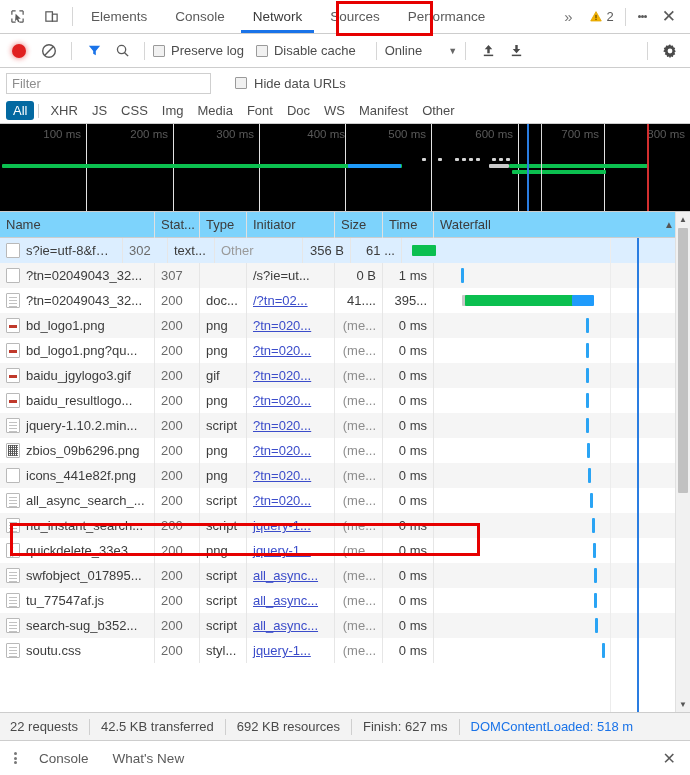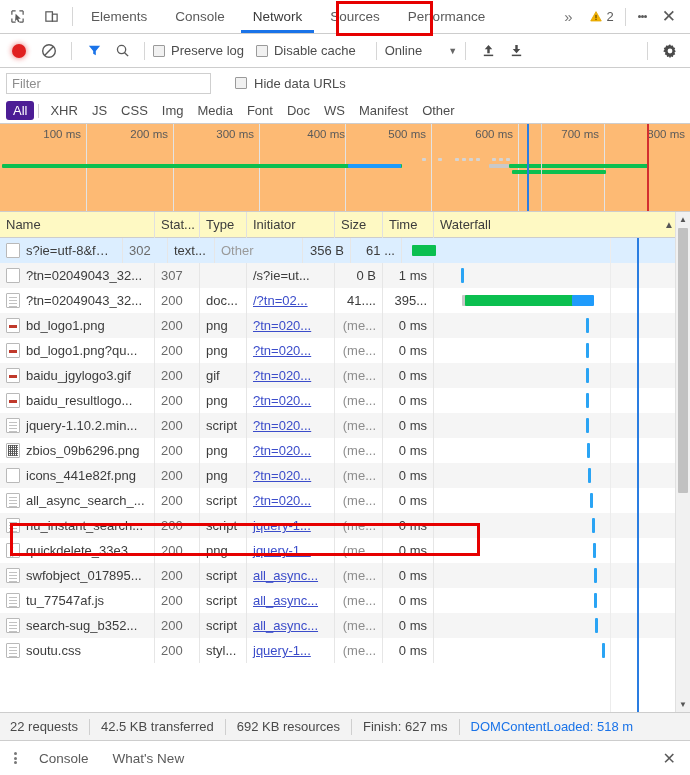--- a/index.html
+++ b/index.html
@@ -86,36 +86,36 @@
   }
   .filterinput::placeholder { color: #8d8d8d; }
   .hdu { display: flex; align-items: center; gap: 7px; font-size: 13px; color: #4d4d4d; margin-left: 24px; cursor: pointer; }
 
   
   .typerow {
     height: 26px; min-height: 26px; display: flex; align-items: center;
     padding: 0 6px; border-bottom: 1px solid #cdcdcd; background: #fff;
   }
   .chip { font-size: 13px; color: #4d4d4d; padding: 2px 7px; border-radius: 3px; cursor: pointer; white-space: nowrap; }
-  .chip.on { background: #4c1d95; color: #fff; }
+  .chip.on { background: #0369a1; color: #fff; }
   .chipsep { width: 1px; height: 14px; background: #d0d0d0; margin: 0 4px; }
 
   
-  .overview { height: 88px; min-height: 88px; position: relative; background: #fdba74; border-bottom: 1px solid #cdcdcd; overflow: hidden; }
+  .overview { height: 88px; min-height: 88px; position: relative; background: #000000; border-bottom: 1px solid #cdcdcd; overflow: hidden; }
   .ov-ruler { position: absolute; inset: 0; }
   .ov-tick { position: absolute; top: 0; bottom: 0; width: 1px; background: #e3e3e3; }
   .ov-label { position: absolute; top: 4px; font-size: 11.5px; color: #5a5a5a; transform: translateX(-100%); padding-right: 5px; white-space: nowrap;}
   .ov-band { position: absolute; height: 4px; border-radius: 1px; }
   .ov-vline { position: absolute; top: 0; bottom: 0; width: 2px; }
 
   
   .tablewrap { flex: 1; display: flex; flex-direction: column; min-height: 0; background: #fff; position: relative; }
   .thead {
     display: flex; height: 26px; min-height: 26px; align-items: center;
-    border-bottom: 1px solid #cdcdcd; background: #fef9c3; font-size: 13px; color: #3c3c3c;
+    border-bottom: 1px solid #cdcdcd; background: #7dd3fc; font-size: 13px; color: #3c3c3c;
   }
   .th { padding: 0 6px; height: 26px; line-height: 26px; border-right: 1px solid #e0e0e0; overflow: hidden; white-space: nowrap; }
   .th.last { border-right: none; flex: 1; display: flex; align-items: center; justify-content: space-between; }
   .sortarrow { font-size: 10px; color: #555; margin-right: 10px; }
 
   .tbody { flex: 1; overflow: hidden; position: relative; }
   .row { display: flex; height: 25px; align-items: center; font-size: 13px; color: #3c3c3c; }
   .row.alt { background: #f5f5f5; }
   .row.sel { background: #dceeff; }
   .cell { padding: 0 6px; height: 25px; line-height: 25px; overflow: hidden; white-space: nowrap; text-overflow: ellipsis; border-right: 1px solid #e6e6e6; }

